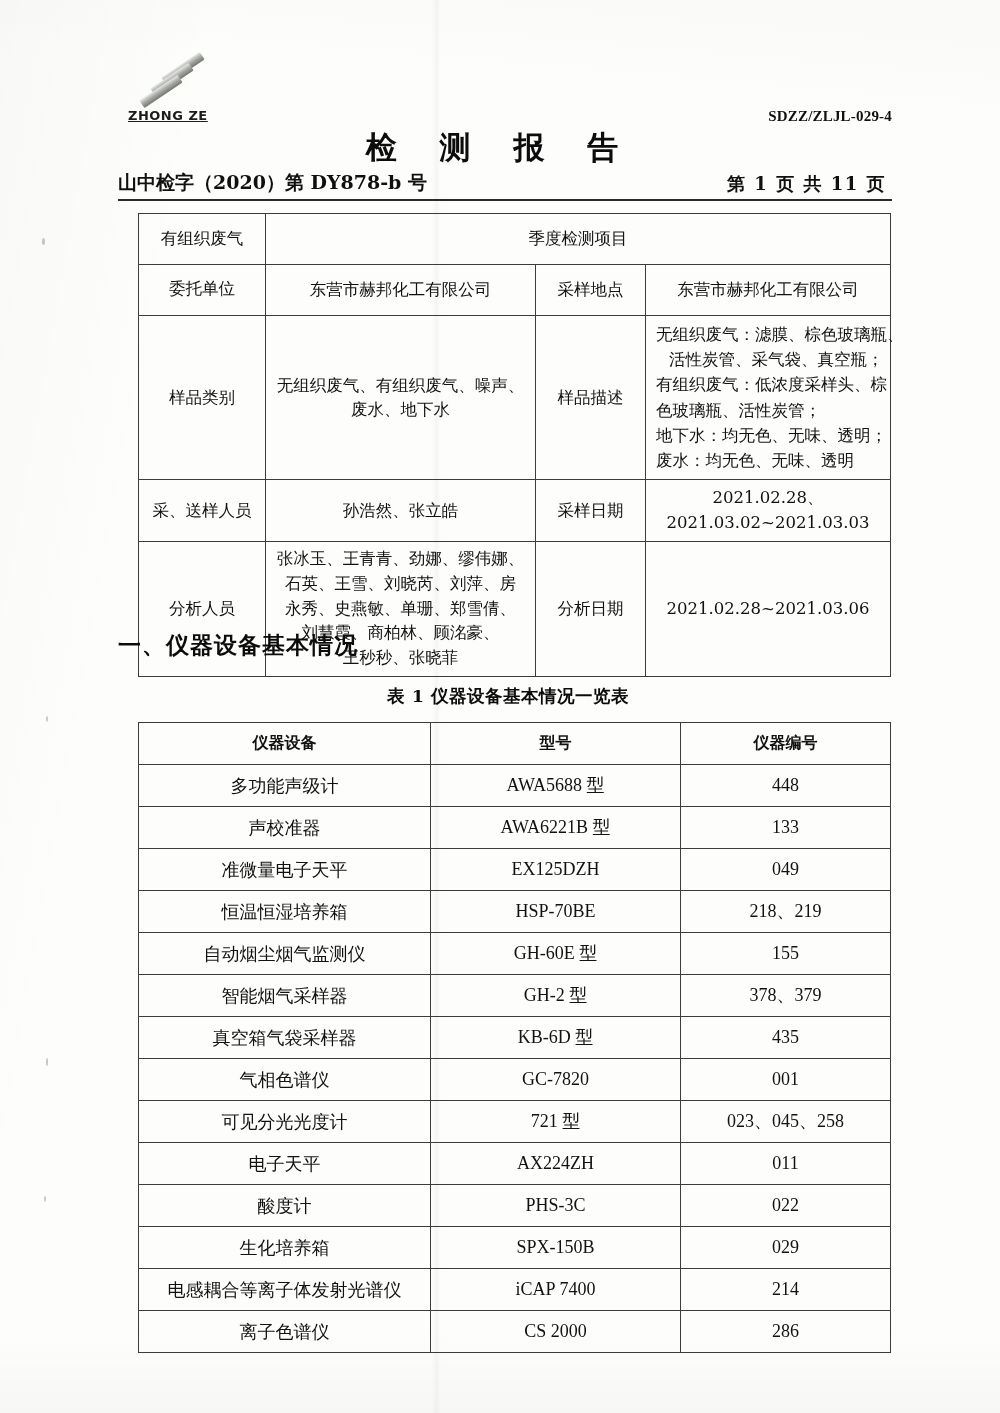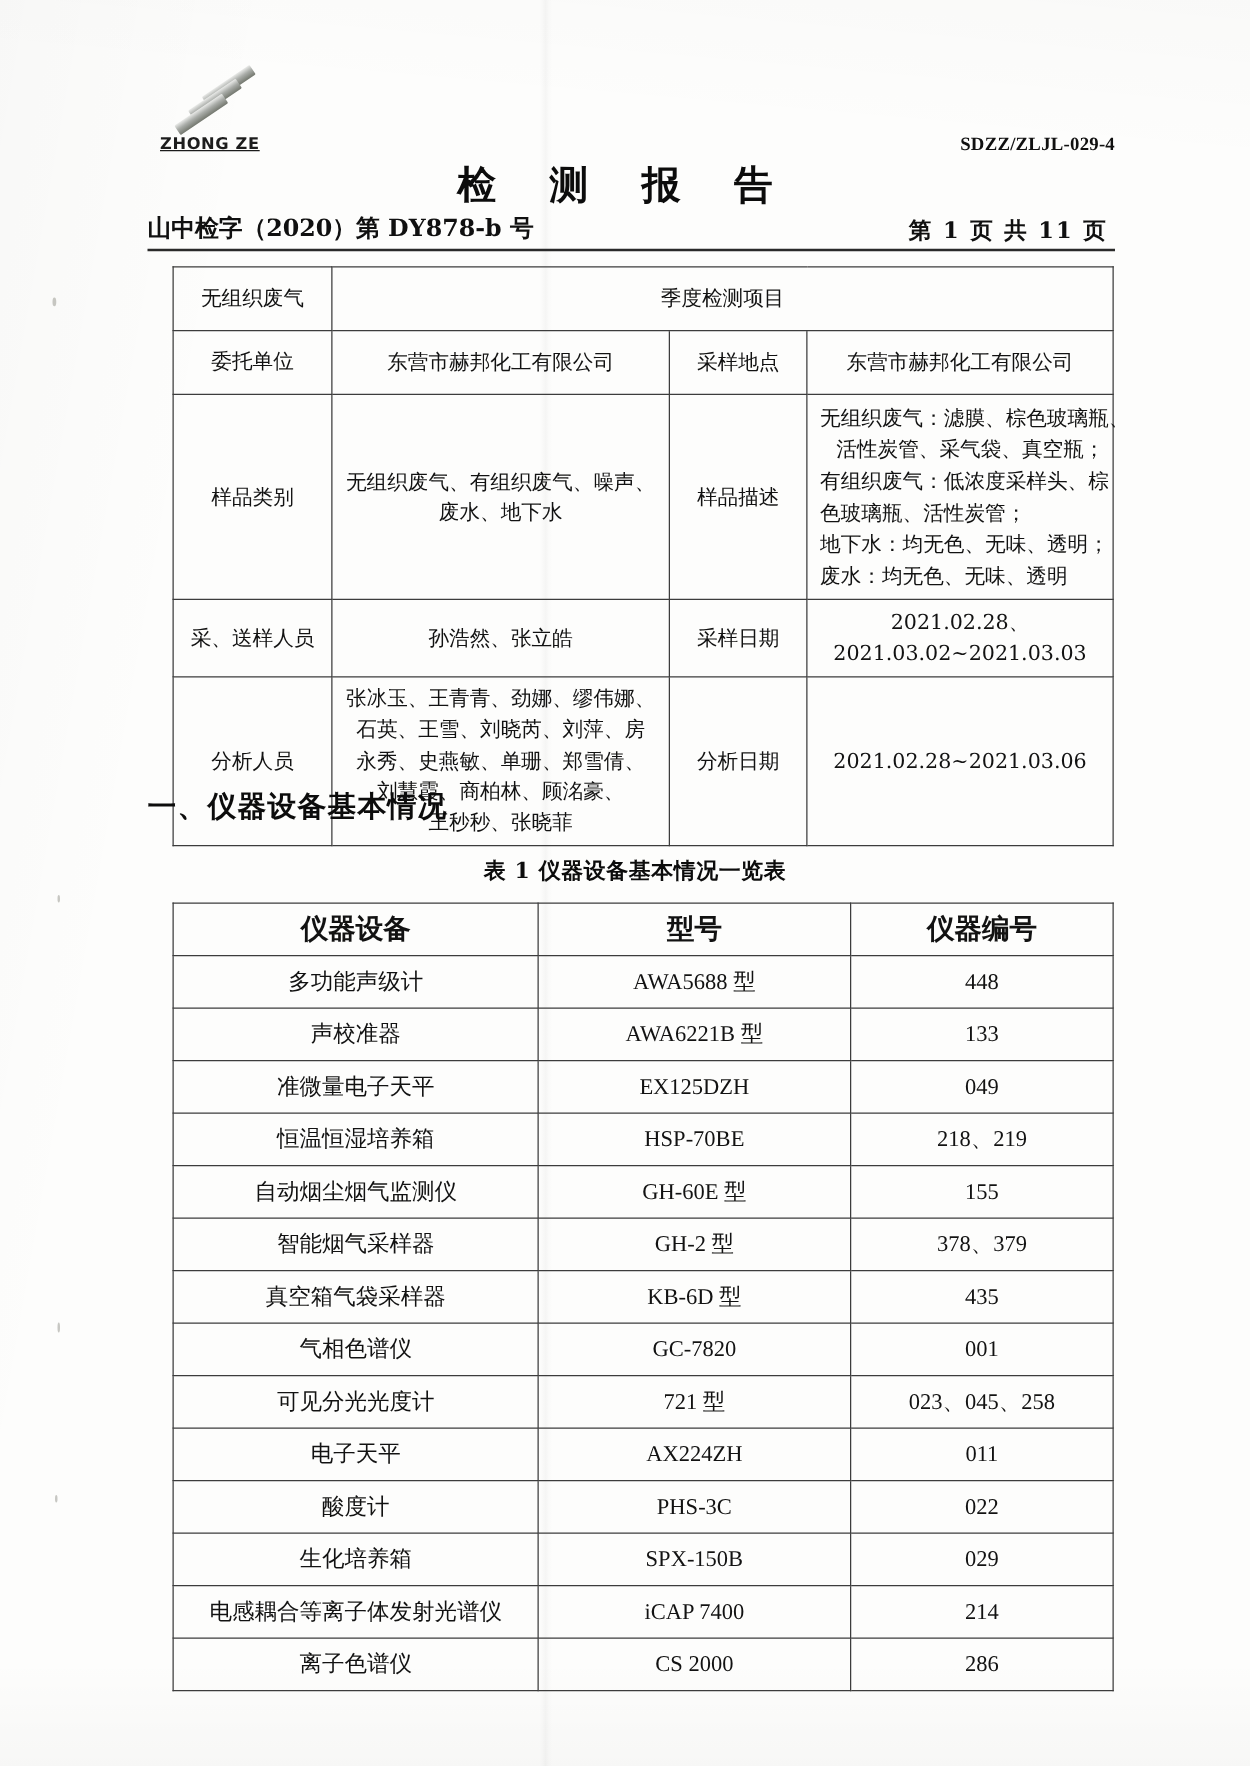--- a/index.html
+++ b/index.html
@@ -216,21 +216,21 @@
     left: 138px;
     top: 722px;
     width: 752px;
   }
   .equip-table td, .equip-table th {
     height: 33px;
     font-size: 18px;
   }
   .equip-table th {
     font-weight: 700;
-    font-size: 22px;
+    font-size: 16px;
   }
   .equip-table .num { font-family: "Liberation Serif", "DejaVu Serif", serif; }
   .equip-table .model { font-family: "Liberation Serif", "DejaVu Serif", serif; }
 </style>
 </head>
 <body>
 
 <div class="page">
 
   <div class="scan-tint"></div>
@@ -260,21 +260,21 @@
 
   <table class="info-table">
     <colgroup>
       <col style="width:127px">
       <col style="width:270px">
       <col style="width:110px">
       <col style="width:245px">
     </colgroup>
     <tbody>
       <tr>
-        <td class="lbl" style="height:42px;">无组织废气</td>
+        <td class="lbl" style="height:42px;">有组织废气</td>
         <td colspan="3">季度检测项目</td>
       </tr>
       <tr>
         <td class="lbl" style="height:42px;font-family:Liberation Mono, monospace;">委托单位</td>
         <td>东营市赫邦化工有限公司</td>
         <td class="lbl">采样地点</td>
         <td>东营市赫邦化工有限公司</td>
       </tr>
       <tr>
         <td class="lbl" style="height:155px;">样品类别</td>

